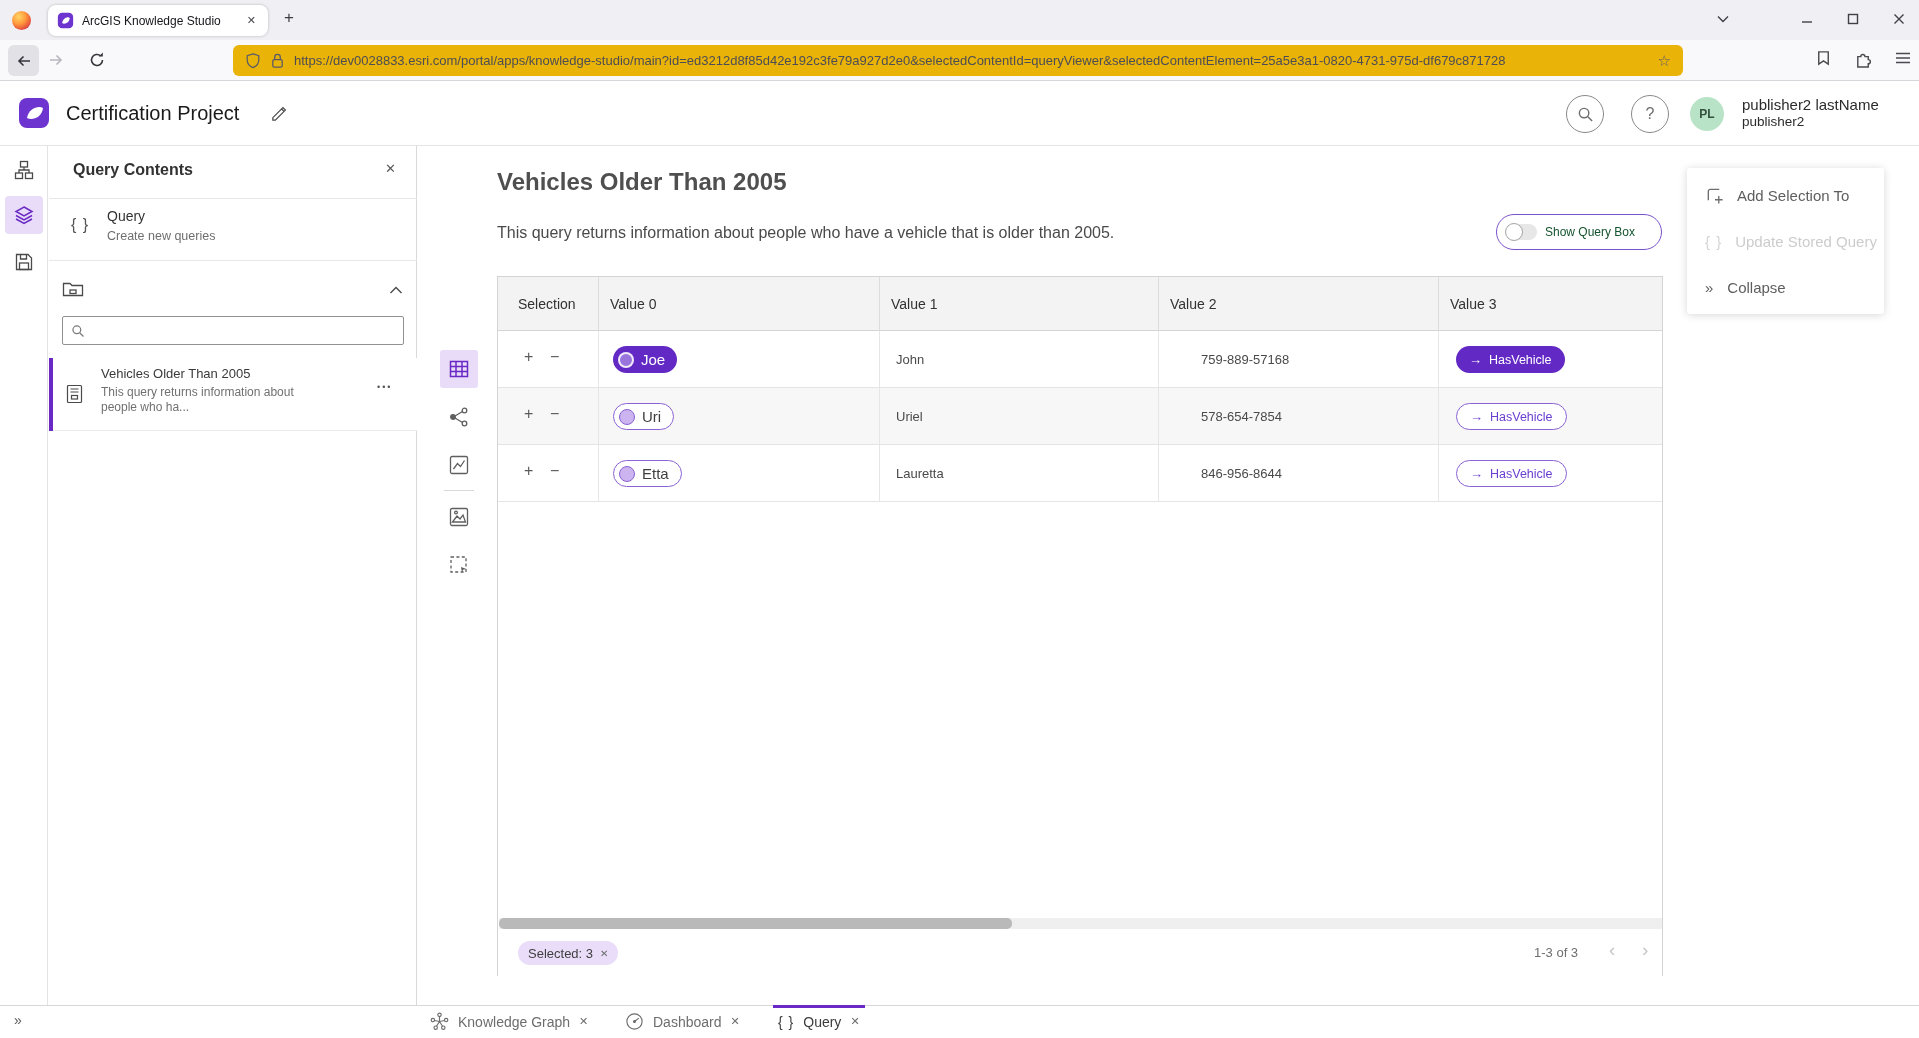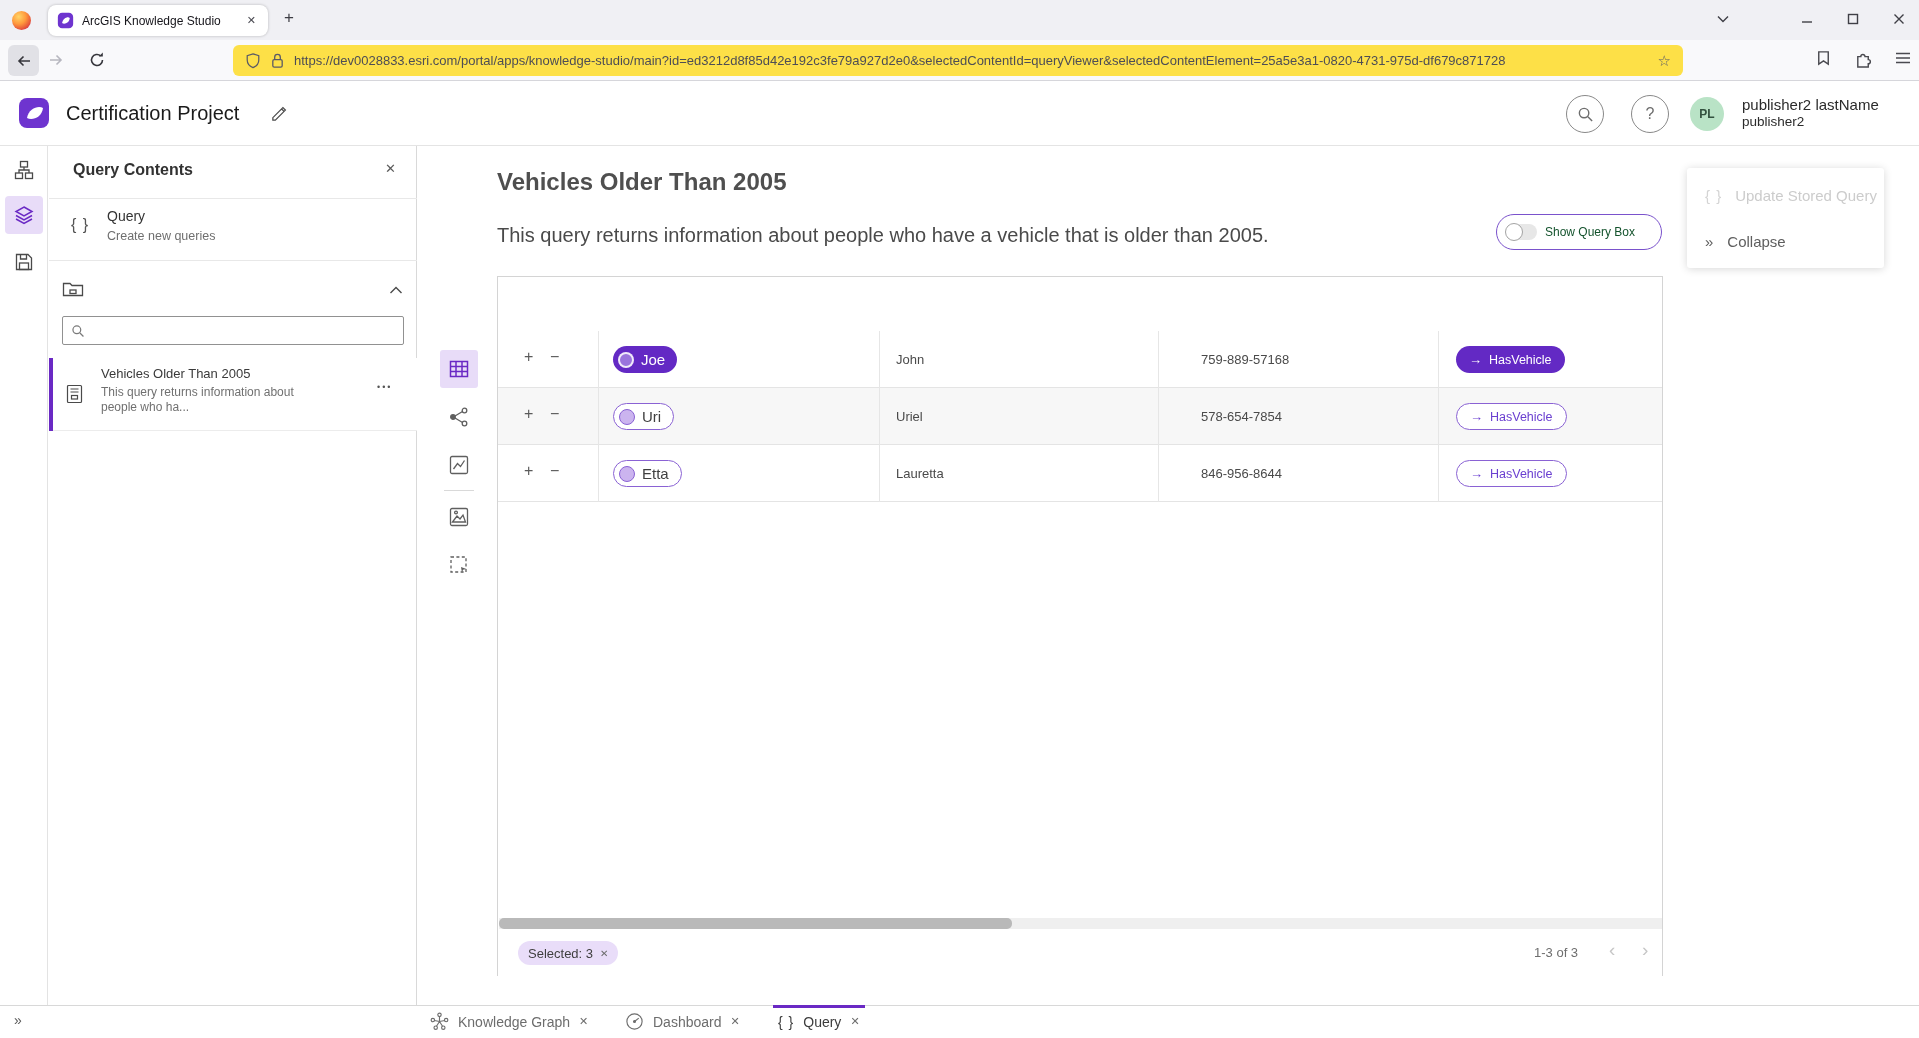--- a/index.html
+++ b/index.html
@@ -18,21 +18,21 @@
   .tab-close { font-size:11px; color:#4a4a52; padding:2px 3px; cursor:default; }
   .newtab { left:284px; top:8px; font-size:17px; color:#3c3c43; }
   .winctl { top:12px; color:#3f3f46; }
   .wc-list { left:1716px; } .wc-min { left:1800px; } .wc-max { left:1846px; } .wc-close { left:1892px; }
 
   .navbar { left:0; top:40px; width:1919px; height:41px; background:#f9f9fb; border-bottom:1px solid #d6d6db; }
   .back-btn { left:8px; top:45px; width:31px; height:31px; background:#e1e1e6; border-radius:6px;
     display:flex; align-items:center; justify-content:center; }
   .nav-ic { top:51px; }
   .fwd-btn { left:47px; } .reload-btn { left:88px; }
-  .urlbar { left:233px; top:45px; width:1450px; height:31px; background:#fde047; border-radius:6px;
+  .urlbar { left:233px; top:45px; width:1450px; height:31px; background:#eab308; border-radius:6px;
     display:flex; align-items:center; padding:0 12px; gap:9px; }
   .url-text { font-size:13px; color:#4d4d55; flex:1; white-space:nowrap; overflow:hidden; }
   .url-star { font-size:15px; color:#5b5b66; }
   .ext-ic { top:49px; }
   .pocket-ic { left:1814px; } .puzzle-ic { left:1854px; } .menu-ic { left:1894px; }
 
   
   .app-header { left:0; top:81px; width:1919px; height:65px; background:#fff; border-bottom:1px solid #e4e4e4; }
   .app-logo { left:18px; top:97px; width:32px; height:32px; }
   .app-title { left:66px; top:102px; font-size:20px; font-weight:500; color:#1a1a1a; }
@@ -78,21 +78,21 @@
   .si-dots { left:328px; top:24px; font-size:9px; letter-spacing:2px; color:#555; }
 
   
   .qtb { width:38px; height:38px; display:flex; align-items:center; justify-content:center; left:440px; }
   .qtb-sel { background:#e8dcf8; border-radius:3px; }
   .qtb1 { top:350px; } .qtb2 { top:398px; } .qtb3 { top:446px; } .qtb4 { top:498px; } .qtb5 { top:546px; }
   .qtb-div { left:444px; top:490px; width:30px; border-top:1px solid #d9d9d9; }
 
   
   .main-title { left:497px; top:168px; font-size:24px; font-weight:600; color:#4f4f4f; }
-  .main-desc { left:497px; top:224px; font-size:20px; color:#4a4a4a; }
+  .main-desc { left:497px; top:224px; font-size:16px; color:#4a4a4a; }
   .sqb { left:1496px; top:214px; width:166px; height:36px; border:1.5px solid #7a52cc; border-radius:19px;
     display:flex; align-items:center; padding-left:10px; gap:8px; background:#fff; }
   .sqb-track { width:30px; height:16px; background:#e7e7e7; border-radius:9px; position:relative; flex:0 0 auto; }
   .sqb-knob { position:absolute; left:-2px; top:-1px; width:18px; height:18px; border-radius:50%; background:#fff; border:1px solid #a3a3a3; }
   .sqb-label { font-size:12px; color:#14532d; white-space:nowrap; }
 
   .table-card { left:497px; top:276px; width:1166px; height:700px; border:1px solid #d4d4d4; background:#fff; }
   .table-card .in { position:absolute; }
   .thead { left:0; top:0; width:1164px; height:54px; background:#f3f3f3; border-bottom:1px solid #d4d4d4; }
   .th { top:19px; font-size:14px; color:#323232; }
@@ -349,20 +349,31 @@
   <div class="abs main-title">Vehicles Older Than 2005</div>
   <div class="abs main-desc">This query returns information about people who have a vehicle that is older than 2005.</div>
   <div class="abs sqb">
     <span class="sqb-track">
         <span class="sqb-knob"></span>
       </span>
     <span class="sqb-label">Show Query Box</span>
   </div>
 
   <div class="abs table-card">
+    <div class="in thead">
+      <span class="abs th th1">Selection</span>
+      <span class="abs th th2">Value 0</span>
+      <span class="abs th th3">Value 1</span>
+      <span class="abs th th4">Value 2</span>
+      <span class="abs th th5">Value 3</span>
+      <span class="abs hline hl1"></span>
+        <span class="abs hline hl2"></span>
+        <span class="abs hline hl3"></span>
+        <span class="abs hline hl4"></span>
+    </div>
 
     <div class="in trow r1">
       <span class="abs cline cl1"></span>
         <span class="abs cline cl2"></span>
         <span class="abs cline cl3"></span>
         <span class="abs cline cl4"></span>
       <span class="abs rplus">+</span>
       <span class="abs rminus">−</span>
       <span class="pill pill-filled">
           <span class="pill-dot"></span>
@@ -423,20 +434,29 @@
         <span>Selected: 3</span>
         <span class="chip-x">✕</span>
       </span>
       <span class="abs pg-txt">1-3 of 3</span>
       <span class="abs pg-prev">‹</span>
       <span class="abs pg-next">›</span>
     </div>
   </div>
 
   <div class="abs ctx">
+    <div class="ctx-item">
+      <svg width="19" height="19" viewBox="0 0 20 20">
+          <g fill="none" stroke="#6e6e6e" stroke-width="1.4">
+            <path d="M15 3.5 H5.5 a2 2 0 0 0 -2 2 V15"></path>
+            <path d="M14.5 10.5 V18.5 M10.5 14.5 H18.5"></path>
+          </g>
+        </svg>
+      <span>Add Selection To</span>
+    </div>
     <div class="ctx-item disabled">
       <span class="ctx-gly">{ }</span>
       <span>Update Stored Query</span>
     </div>
     <div class="ctx-item">
       <span class="ctx-gly">»</span>
       <span>Collapse</span>
     </div>
   </div>
 

